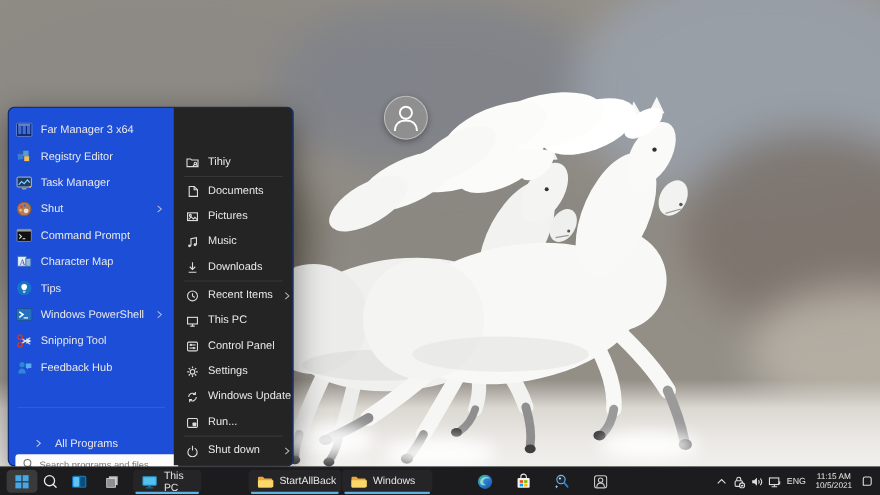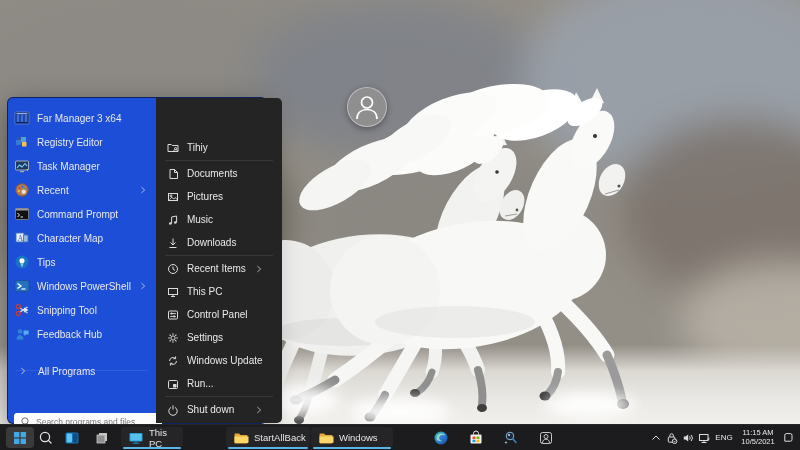--- a/index.html
+++ b/index.html
@@ -27,26 +27,26 @@
 
   
   .start-menu{position:absolute;left:7px;top:97px;width:258px;height:325px;display:flex;
     background:#1d4ed8;border:1px solid rgba(0,0,0,.55);border-radius:6px;
     box-shadow:0 10px 30px rgba(0,0,0,.45);z-index:6;color:#e9e9e9;}
   .menu-left{width:157px;position:relative;padding-top:8px;box-sizing:border-box;}
   .menu-right{flex:1;background:#242424;border-radius:0 5px 5px 0;position:relative;
     padding-top:37px;box-sizing:border-box;}
   .mrow{display:flex;align-items:center;font-size:10px;cursor:default;white-space:nowrap;}
   .menu-left .mrow{height:24px;padding:0 8px 0 6px;gap:7px;}
-  .menu-right .mrow{height:23px;padding:0 18px 0 11px;gap:8px;}
+  .menu-right .mrow{height:23px;padding:0 0 0 11px;gap:8px;}
   .icon{display:inline-flex;align-items:center;justify-content:center;flex:0 0 auto;}
   .chev{margin-left:auto;display:inline-flex;opacity:.85;}
   .mdivider{border-top:1px solid rgba(255,255,255,.09);margin:1px 9px;}
-  .all-programs{position:absolute;left:0;right:0;top:262px;height:22px;display:flex;
-    align-items:center;gap:10px;padding:0 6px 0 10px;font-size:10px;}
+  .all-programs{position:absolute;left:0;right:0;top:294px;height:22px;display:flex;
+    align-items:center;gap:10px;padding:0 6px 0 22px;font-size:10px;}
   .ap-sep{position:absolute;left:8px;right:8px;top:272px;border-top:1px solid rgba(255,255,255,.09);}
   .searchbox{position:absolute;left:6px;top:303px;width:148px;height:17px;background:#fcfcfc;
     border-radius:3px;display:flex;align-items:center;gap:5px;padding:0 6px;box-sizing:border-box;margin-top:12px;}
   .searchbox input{border:0;outline:0;background:transparent;font-family:"Liberation Sans",sans-serif;
     font-size:8.5px;color:#444;width:115px;padding:0;}
   .searchbox input::placeholder{color:#777;}
   .avatar{position:absolute;left:191px;top:-11px;width:38px;height:38px;border-radius:50%;
     background:#8f8f8f;border:1px solid rgba(255,255,255,.4);display:flex;align-items:center;
     justify-content:center;box-shadow:0 2px 6px rgba(0,0,0,.35);}
 
@@ -193,21 +193,21 @@
             <span class="icon">
               <svg width="16" height="16" viewBox="0 0 16 16">
                 <circle cx="8" cy="8" r="6.2" fill="#b97a56" stroke="#8a5a3c"></circle>
                 <circle cx="9.7" cy="9.7" r="2.2" fill="#e8e0d0"></circle>
                 <circle cx="5.5" cy="6" r="1.1" fill="#e23b3b"></circle>
                 <circle cx="8.5" cy="4.8" r="1.1" fill="#2f6fd8"></circle>
                 <circle cx="11.2" cy="6.5" r="1.1" fill="#3fae49"></circle>
                 <circle cx="4.8" cy="9.2" r="1.1" fill="#f2c14e"></circle>
               </svg>
             </span>
-            <span>Recent</span>
+            <span>Shut</span>
             <span class="chev">
               <svg width="10" height="10" viewBox="0 0 12 12">
                 <polyline points="4,2.5 8,6 4,9.5" fill="none" stroke="#cfcfcf" stroke-width="1.1"></polyline>
               </svg>
             </span>
           </div>
           <div class="mrow">
             <span class="icon">
               <svg width="16" height="16" viewBox="0 0 16 16">
                 <rect x="1.5" y="2.5" width="13" height="11" rx="1" fill="#101010" stroke="#8a8a8a" stroke-width=".8"></rect>

